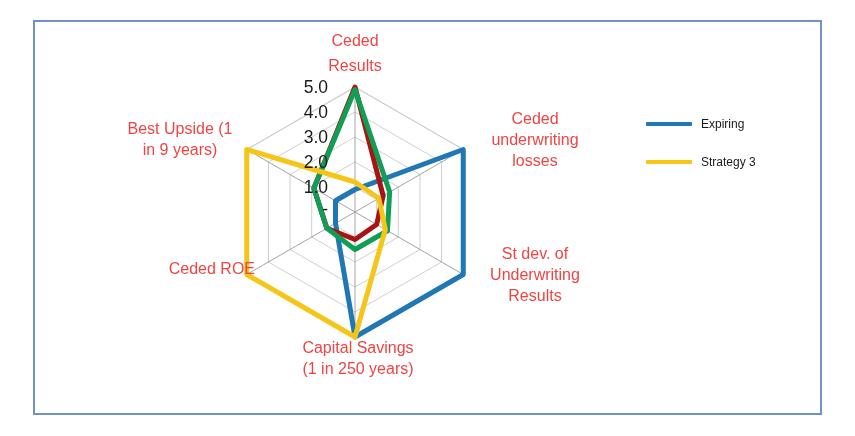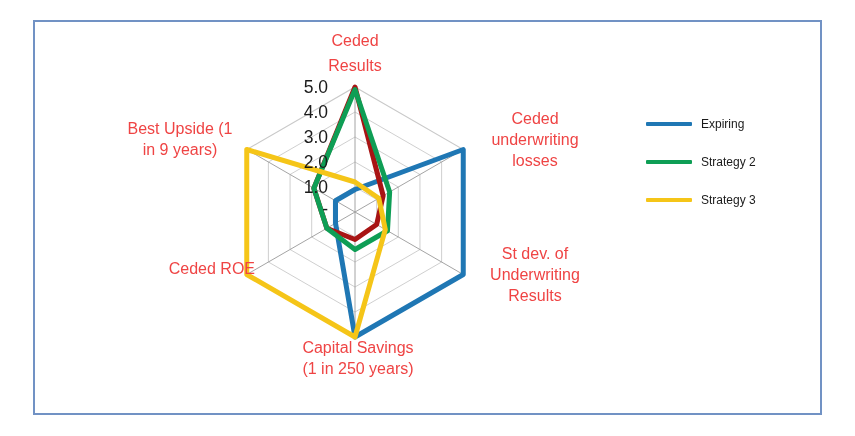--- a/index.html
+++ b/index.html
@@ -77,20 +77,16 @@
 
 <div class="axis-label" style="left:105px;top:118px;width:150px;">Best Upside (1
 in 9 years)</div>
 
 <div id="legend">
     <div class="legend-row">
       <div class="legend-swatch" style="background: rgb(31, 119, 180);"></div>
       <span class="legend-text">Expiring</span>
     </div>
     <div class="legend-row">
-      <div class="legend-swatch" style="background: rgb(14, 158, 85);"></div>
-      <span class="legend-text">Strategy 2</span>
-    </div>
-    <div class="legend-row">
       <div class="legend-swatch" style="background: rgb(245, 197, 24);"></div>
       <span class="legend-text">Strategy 3</span>
     </div>
   </div>
 
 </body></html>

